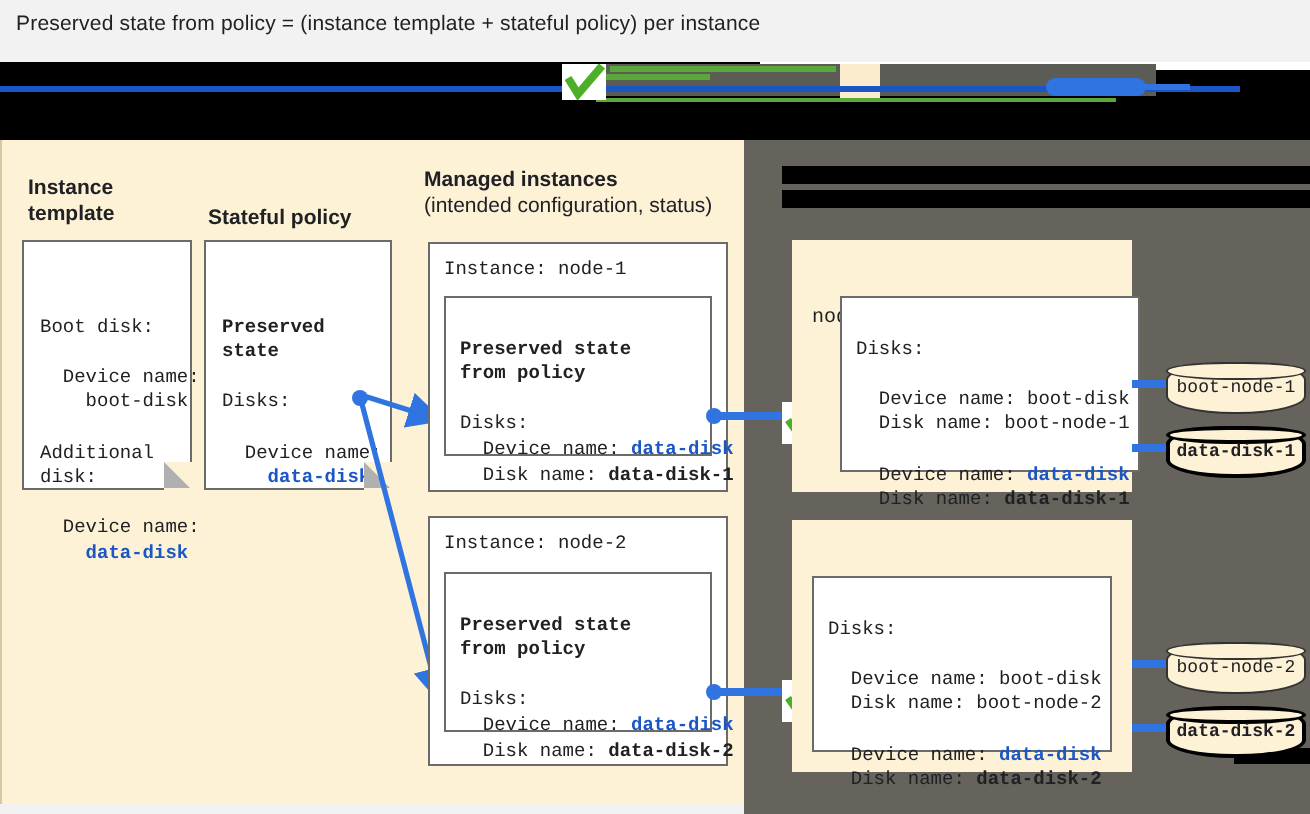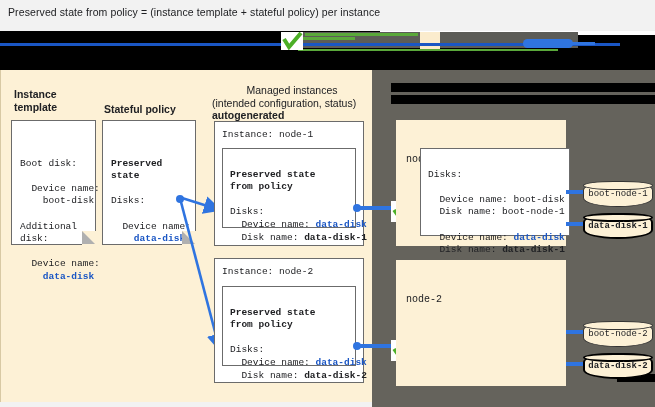--- a/index.html
+++ b/index.html
@@ -112,23 +112,22 @@
   <div class="rbar1"></div>
   <div class="rbar2"></div>
   <div class="rbar-bottom"></div>
 
   <div class="hd" style="left:14px;top:88px;width:90px;font-weight:bold;white-space:pre;">Instance
 template</div>
 
   <div class="hd" style="left:104px;top:103px;width:110px;font-weight:bold;">Stateful policy</div>
 
   <div class="hd" style="left:212px;top:84px;width:160px;">
-    <div style="font-weight:normal;text-align:center;">Managed instances</div>
+    <div style="font-weight:bold;">Managed instances</div>
     <div class="reg">(intended configuration, status)</div>
-    <div style="font-weight:bold;">autogenerated</div>
   </div>
 
   <div class="note" style="left:11px;top:120px;width:85px;height:125px;">
 <span>Boot disk:</span>
 <span> </span>
 <span>  Device name:</span>
 <span>    boot-disk</span>
 <span> </span>
 <span>Additional
 disk:</span>
@@ -220,20 +219,29 @@
     <span style="position:relative;">boot-node-1</span>
   </div>
   <div class="conn" style="left:566px;top:222px;width:22px;"></div>
   <div class="disk thick" style="left:583px;top:213px;">
     <div class="disk-top"></div>
     <span style="position:relative;">data-disk-1</span>
   </div>
 
   <div class="node-card" style="left:396px;top:260px;width:170px;height:126px;"></div>
   <div class="node-title" style="left:406px;top:268px;">node-2</div>
+  <div class="inner" style="left:406px;top:288px;width:150px;height:88px;">
+<span>Disks:</span>
+<span> </span>
+<span>  Device name: boot-disk</span>
+<span>  Disk name: boot-node-2</span>
+<span> </span>
+<span>  Device name: </span><span class="blue">data-disk</span>
+<span>  Disk name: </span><span class="bld">data-disk-2</span>
+  </div>
 
   <div class="conn" style="left:566px;top:330px;width:22px;"></div>
   <div class="disk" style="left:583px;top:321px;">
     <div class="disk-top"></div>
     <span style="position:relative;">boot-node-2</span>
   </div>
   <div class="conn" style="left:566px;top:362px;width:22px;"></div>
   <div class="disk thick" style="left:583px;top:353px;">
     <div class="disk-top"></div>
     <span style="position:relative;">data-disk-2</span>

